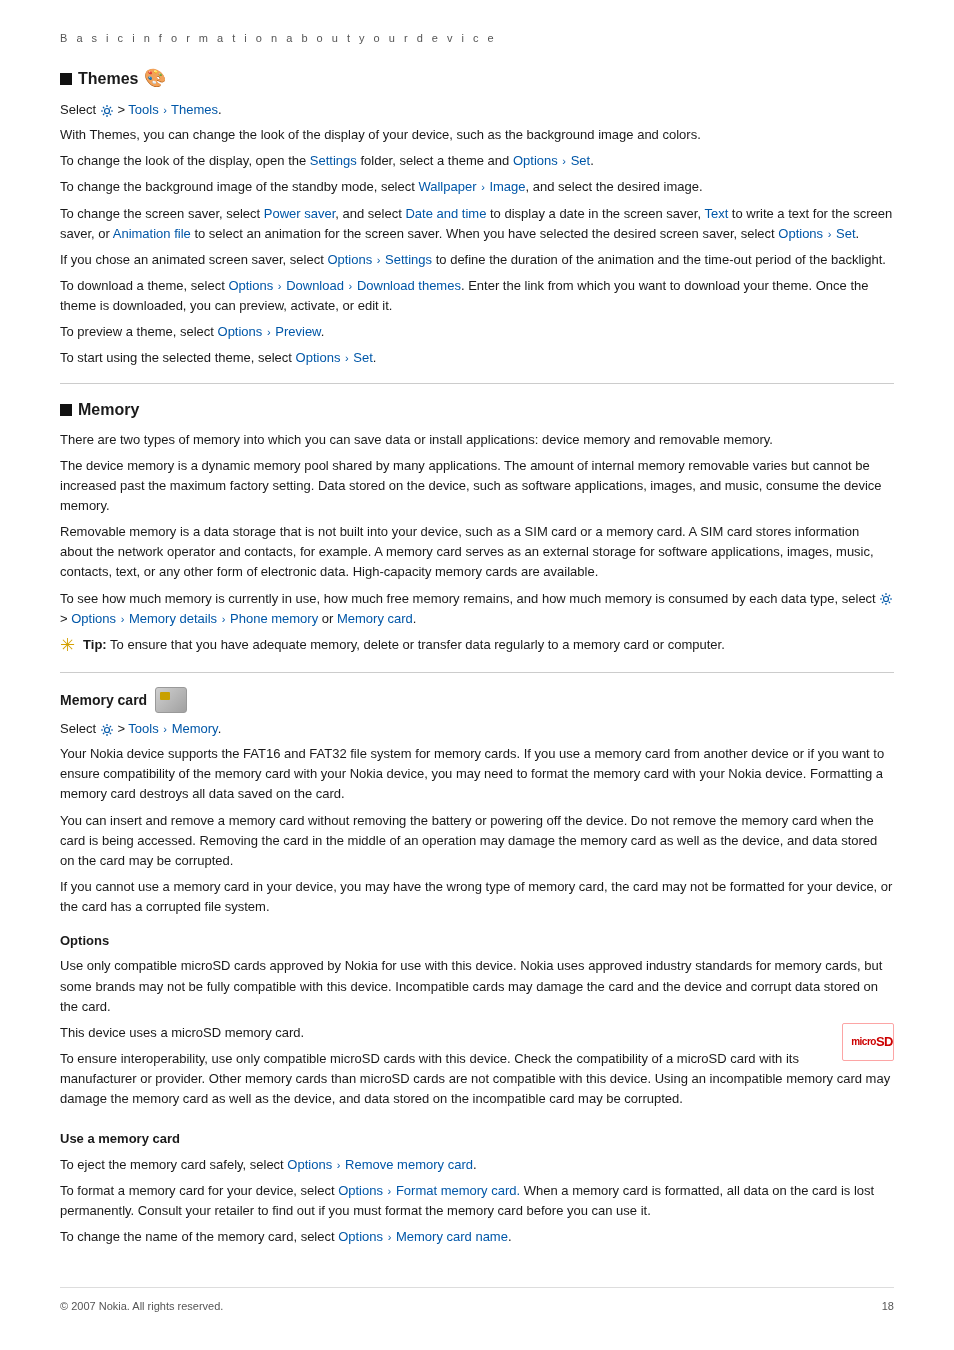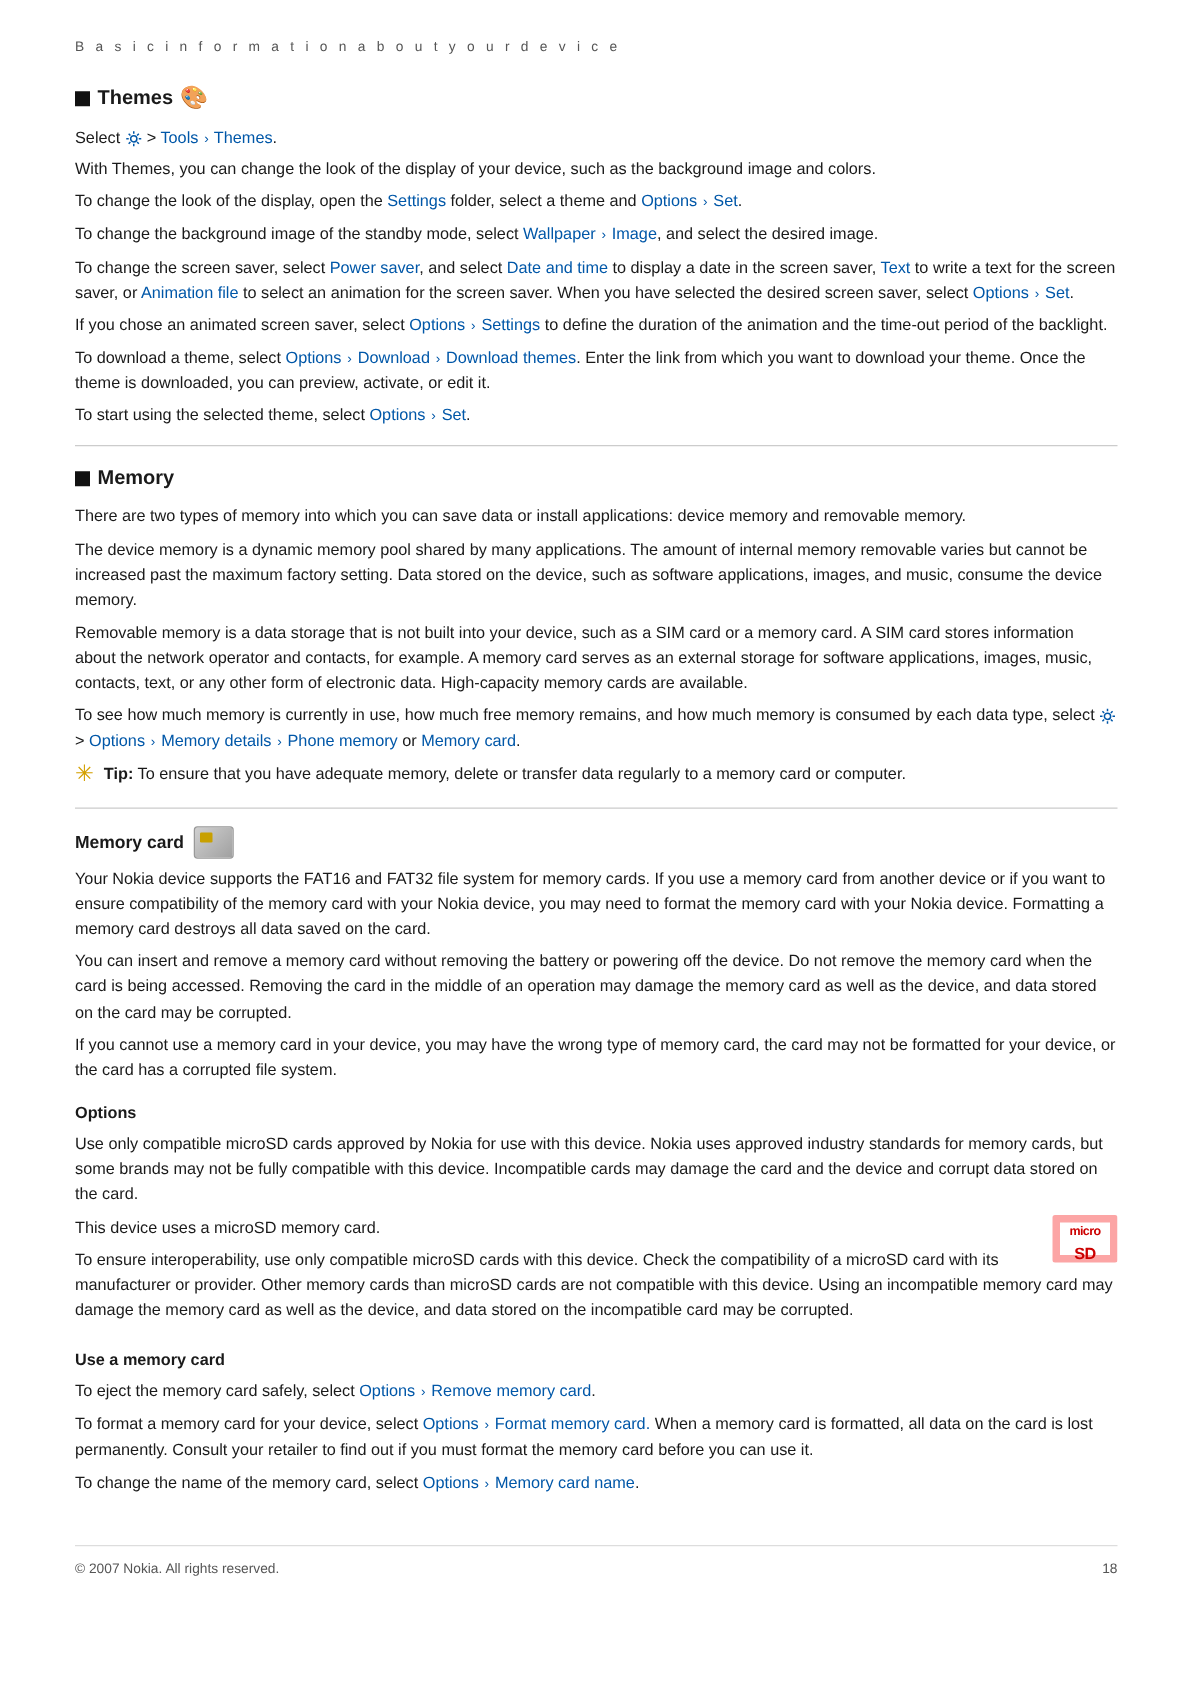--- a/index.html
+++ b/index.html
@@ -187,20 +187,21 @@
   <p>To change the look of the display, open the <a class="link-blue" href="#">Settings</a> folder, select a theme and <a class="link-blue" href="#">Options</a> <span class="arrow">›</span> <a class="link-blue" href="#">Set</a>.</p>
 
   <p>To change the background image of the standby mode, select <a class="link-blue" href="#">Wallpaper</a> <span class="arrow">›</span> <a class="link-blue" href="#">Image</a>, and select the desired image.</p>
 
   <p>To change the screen saver, select <a class="link-blue" href="#">Power saver</a>, and select <a class="link-blue" href="#">Date and time</a> to display a date in the screen saver, <a class="link-blue" href="#">Text</a> to write a text for the screen saver, or <a class="link-blue" href="#">Animation file</a> to select an animation for the screen saver. When you have selected the desired screen saver, select <a class="link-blue" href="#">Options</a> <span class="arrow">›</span> <a class="link-blue" href="#">Set</a>.</p>
 
   <p>If you chose an animated screen saver, select <a class="link-blue" href="#">Options</a> <span class="arrow">›</span> <a class="link-blue" href="#">Settings</a> to define the duration of the animation and the time-out period of the backlight.</p>
 
   <p>To download a theme, select <a class="link-blue" href="#">Options</a> <span class="arrow">›</span> <a class="link-blue" href="#">Download</a> <span class="arrow">›</span> <a class="link-blue" href="#">Download themes</a>. Enter the link from which you want to download your theme. Once the theme is downloaded, you can preview, activate, or edit it.</p>
 
+  <p>To preview a theme, select <a class="link-blue" href="#">Options</a> <span class="arrow">›</span> <a class="link-blue" href="#">Preview</a>.</p>
 
   <p>To start using the selected theme, select <a class="link-blue" href="#">Options</a> <span class="arrow">›</span> <a class="link-blue" href="#">Set</a>.</p>
 </div>
 
 <hr class="section-divider">
 
 <div>
   <div class="section-title">
     <span class="square-icon"></span>
     <span>Memory</span>
@@ -233,31 +234,42 @@
 </div>
 
 <hr class="section-divider">
 
 <div>
   <div class="memory-card-title">
     <span>Memory card</span>
     <div class="memory-card-img"></div>
   </div>
 
+  <p class="select-line">
+    <span>Select</span>
+    <svg class="gear-svg" width="14" height="14" viewBox="0 0 14 14">
+      <circle cx="7" cy="7" r="2.5" fill="none" stroke="#0057a8" stroke-width="1.2"></circle>
+      <path d="M7 1v2M7 11v2M1 7h2M11 7h2M2.93 2.93l1.41 1.41M9.66 9.66l1.41 1.41M2.93 11.07l1.41-1.41M9.66 4.34l1.41-1.41" stroke="#0057a8" stroke-width="1.2"></path>
+    </svg>
+    <span> &gt; </span>
+    <a class="link-blue" href="#">Tools</a>
+    <span class="arrow">›</span>
+    <a class="link-blue" href="#">Memory</a><span>.</span>
+  </p>
 
   <p>Your Nokia device supports the FAT16 and FAT32 file system for memory cards. If you use a memory card from another device or if you want to ensure compatibility of the memory card with your Nokia device, you may need to format the memory card with your Nokia device. Formatting a memory card destroys all data saved on the card.</p>
   <p>You can insert and remove a memory card without removing the battery or powering off the device. Do not remove the memory card when the card is being accessed. Removing the card in the middle of an operation may damage the memory card as well as the device, and data stored on the card may be corrupted.</p>
   <p>If you cannot use a memory card in your device, you may have the wrong type of memory card, the card may not be formatted for your device, or the card has a corrupted file system.</p>
 
   <div class="sub-section">
     <p class="microsd-title">Options</p>
     <p>Use only compatible microSD cards approved by Nokia for use with this device. Nokia uses approved industry standards for memory cards, but some brands may not be fully compatible with this device. Incompatible cards may damage the card and the device and corrupt data stored on the card.</p>
 
     <div class="microsd-float-wrapper">
-      <div class="microsd-logo" style="float:right; margin: 0 0 6px 12px; width:52px; height:38px; border:6px solid #fca5a5; display:inline-flex; align-items:center; justify-content:flex-start; flex-direction:column; border-radius:2px;">
+      <div class="microsd-logo" style="float:right; margin: 0 0 6px 12px; width:52px; height:38px; border:1px solid #fca5a5; display:inline-flex; align-items:center; justify-content:flex-end; flex-direction:row; border-radius:2px;">
         <span style="font-size:10px; font-weight:bold; color:#cc0000; letter-spacing:-0.5px;">micro</span>
         <span style="font-size:13px; font-weight:bold; color:#cc0000;">SD</span>
       </div>
       <p>This device uses a microSD memory card.</p>
       <p>To ensure interoperability, use only compatible microSD cards with this device. Check the compatibility of a microSD card with its manufacturer or provider. Other memory cards than microSD cards are not compatible with this device. Using an incompatible memory card may damage the memory card as well as the device, and data stored on the incompatible card may be corrupted.</p>
     </div>
   </div>
 
   <div class="sub-section">
     <p class="use-memory-title">Use a memory card</p>

